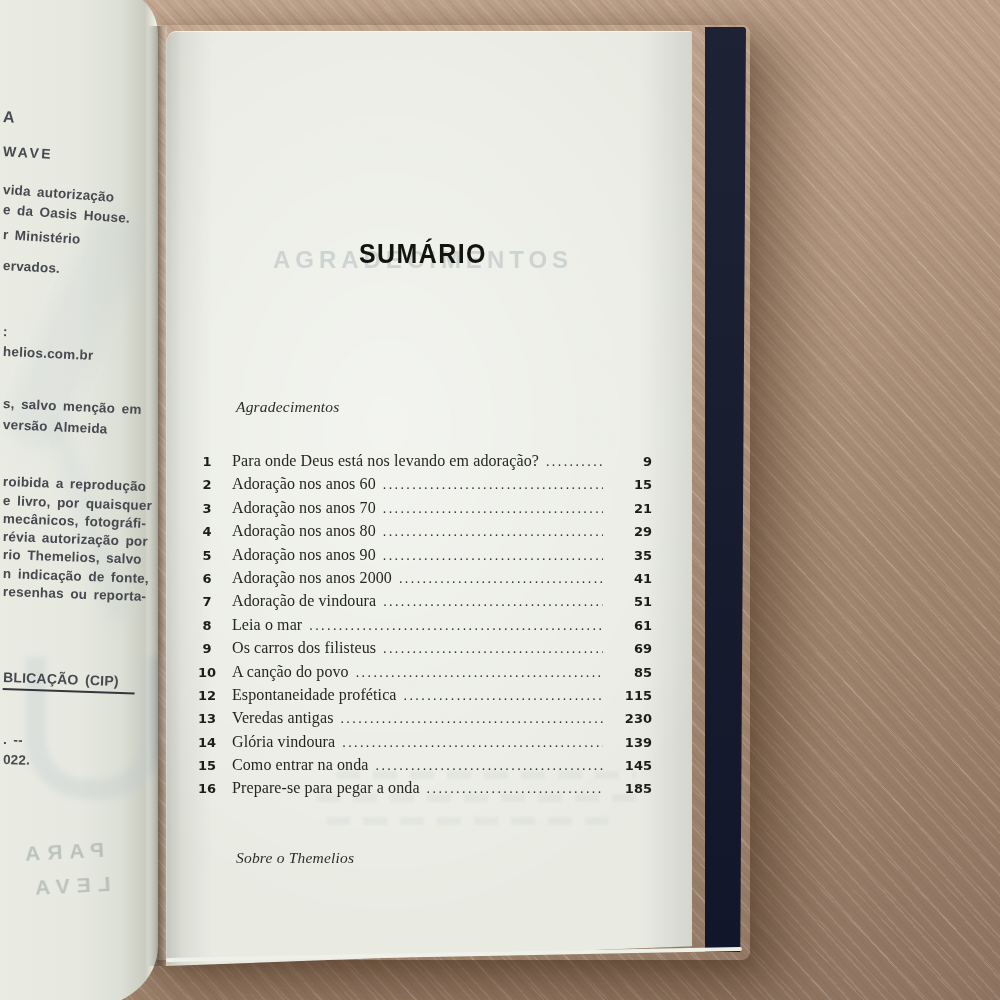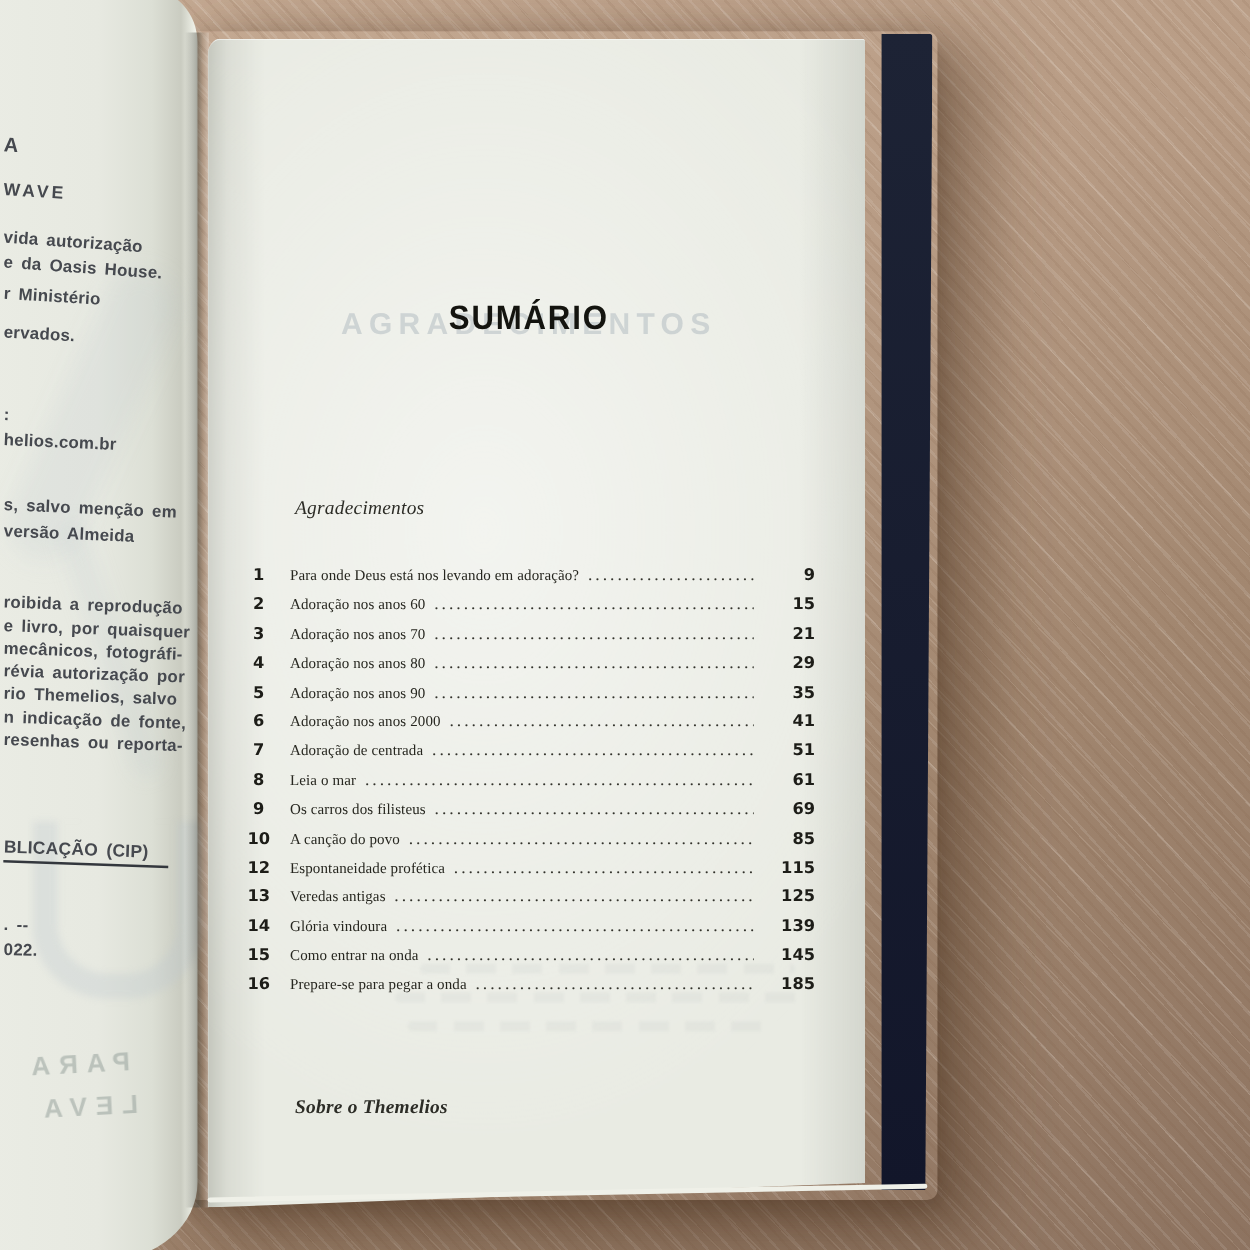--- a/index.html
+++ b/index.html
@@ -51,26 +51,26 @@
     background:#eff0e8;transform:rotate(-1.1deg);transform-origin:0 50%;border-radius:2px;}
   
   #ghost-heading{position:absolute;left:28px;top:214px;width:458px;text-align:center;
     font-weight:800;font-size:24px;letter-spacing:5px;color:rgba(152,166,177,.38);
     filter:blur(.5px);}
   #toc-title{position:absolute;left:28px;top:207px;width:458px;text-align:center;
     font-weight:800;font-size:26px;letter-spacing:1.5px;color:#14140f;transform:scale(.96,1.04);}
   #front-matter,#back-matter{position:absolute;left:70px;font-family:"Liberation Serif",serif;
     font-style:italic;font-size:15.5px;color:#2c2c26;letter-spacing:.2px;}
   #front-matter{top:366px;}
-  #back-matter{top:845px;font-weight:bold;}
+  #back-matter{top:817px;}
   #toc-list{position:absolute;left:28px;top:417px;width:458px;}
   .toc-row{display:flex;align-items:baseline;height:23.4px;line-height:23.4px;}
   .num{flex:none;width:26px;text-align:center;font-family:"DejaVu Sans",sans-serif;
     font-weight:700;font-size:13px;color:#1d1d18;}
-  .ttl{flex:none;margin-left:12px;font-family:"Liberation Serif",serif;font-size:12px;
+  .ttl{flex:none;margin-left:12px;font-family:"Liberation Serif",serif;font-size:16px;
     color:#26261f;letter-spacing:.1px;}
   .dots{flex:1;overflow:hidden;white-space:nowrap;margin:0 9px 0 7px;
     font-family:"Liberation Serif",serif;font-size:14px;letter-spacing:2.4px;color:#32322b;}
   .dots::after{content:"........................................................................................................................";}
   .pg{flex:none;width:40px;text-align:right;font-family:"DejaVu Sans",sans-serif;
     font-weight:700;font-size:13px;color:#1d1d18;}
   .showline{position:absolute;height:8px;border-radius:4px;filter:blur(1.2px);opacity:.5;
     background:repeating-linear-gradient(90deg, rgba(130,142,148,.14) 0 24px, transparent 24px 37px);}
 </style>
 </head>
@@ -154,21 +154,21 @@
 
   <div class="toc-row">
     <span class="num">6</span>
     <span class="ttl">Adoração nos anos 2000</span>
     <span class="dots"></span>
     <span class="pg">41</span>
   </div>
 
   <div class="toc-row">
     <span class="num">7</span>
-    <span class="ttl">Adoração de centrada</span>
+    <span class="ttl">Adoração de vindoura</span>
     <span class="dots"></span>
     <span class="pg">51</span>
   </div>
 
   <div class="toc-row">
     <span class="num">8</span>
     <span class="ttl">Leia o mar</span>
     <span class="dots"></span>
     <span class="pg">61</span>
   </div>
@@ -192,21 +192,21 @@
     <span class="num">12</span>
     <span class="ttl">Espontaneidade profética</span>
     <span class="dots"></span>
     <span class="pg">115</span>
   </div>
 
   <div class="toc-row">
     <span class="num">13</span>
     <span class="ttl">Veredas antigas</span>
     <span class="dots"></span>
-    <span class="pg">125</span>
+    <span class="pg">230</span>
   </div>
 
   <div class="toc-row">
     <span class="num">14</span>
     <span class="ttl">Glória vindoura</span>
     <span class="dots"></span>
     <span class="pg">139</span>
   </div>
 
   <div class="toc-row">

